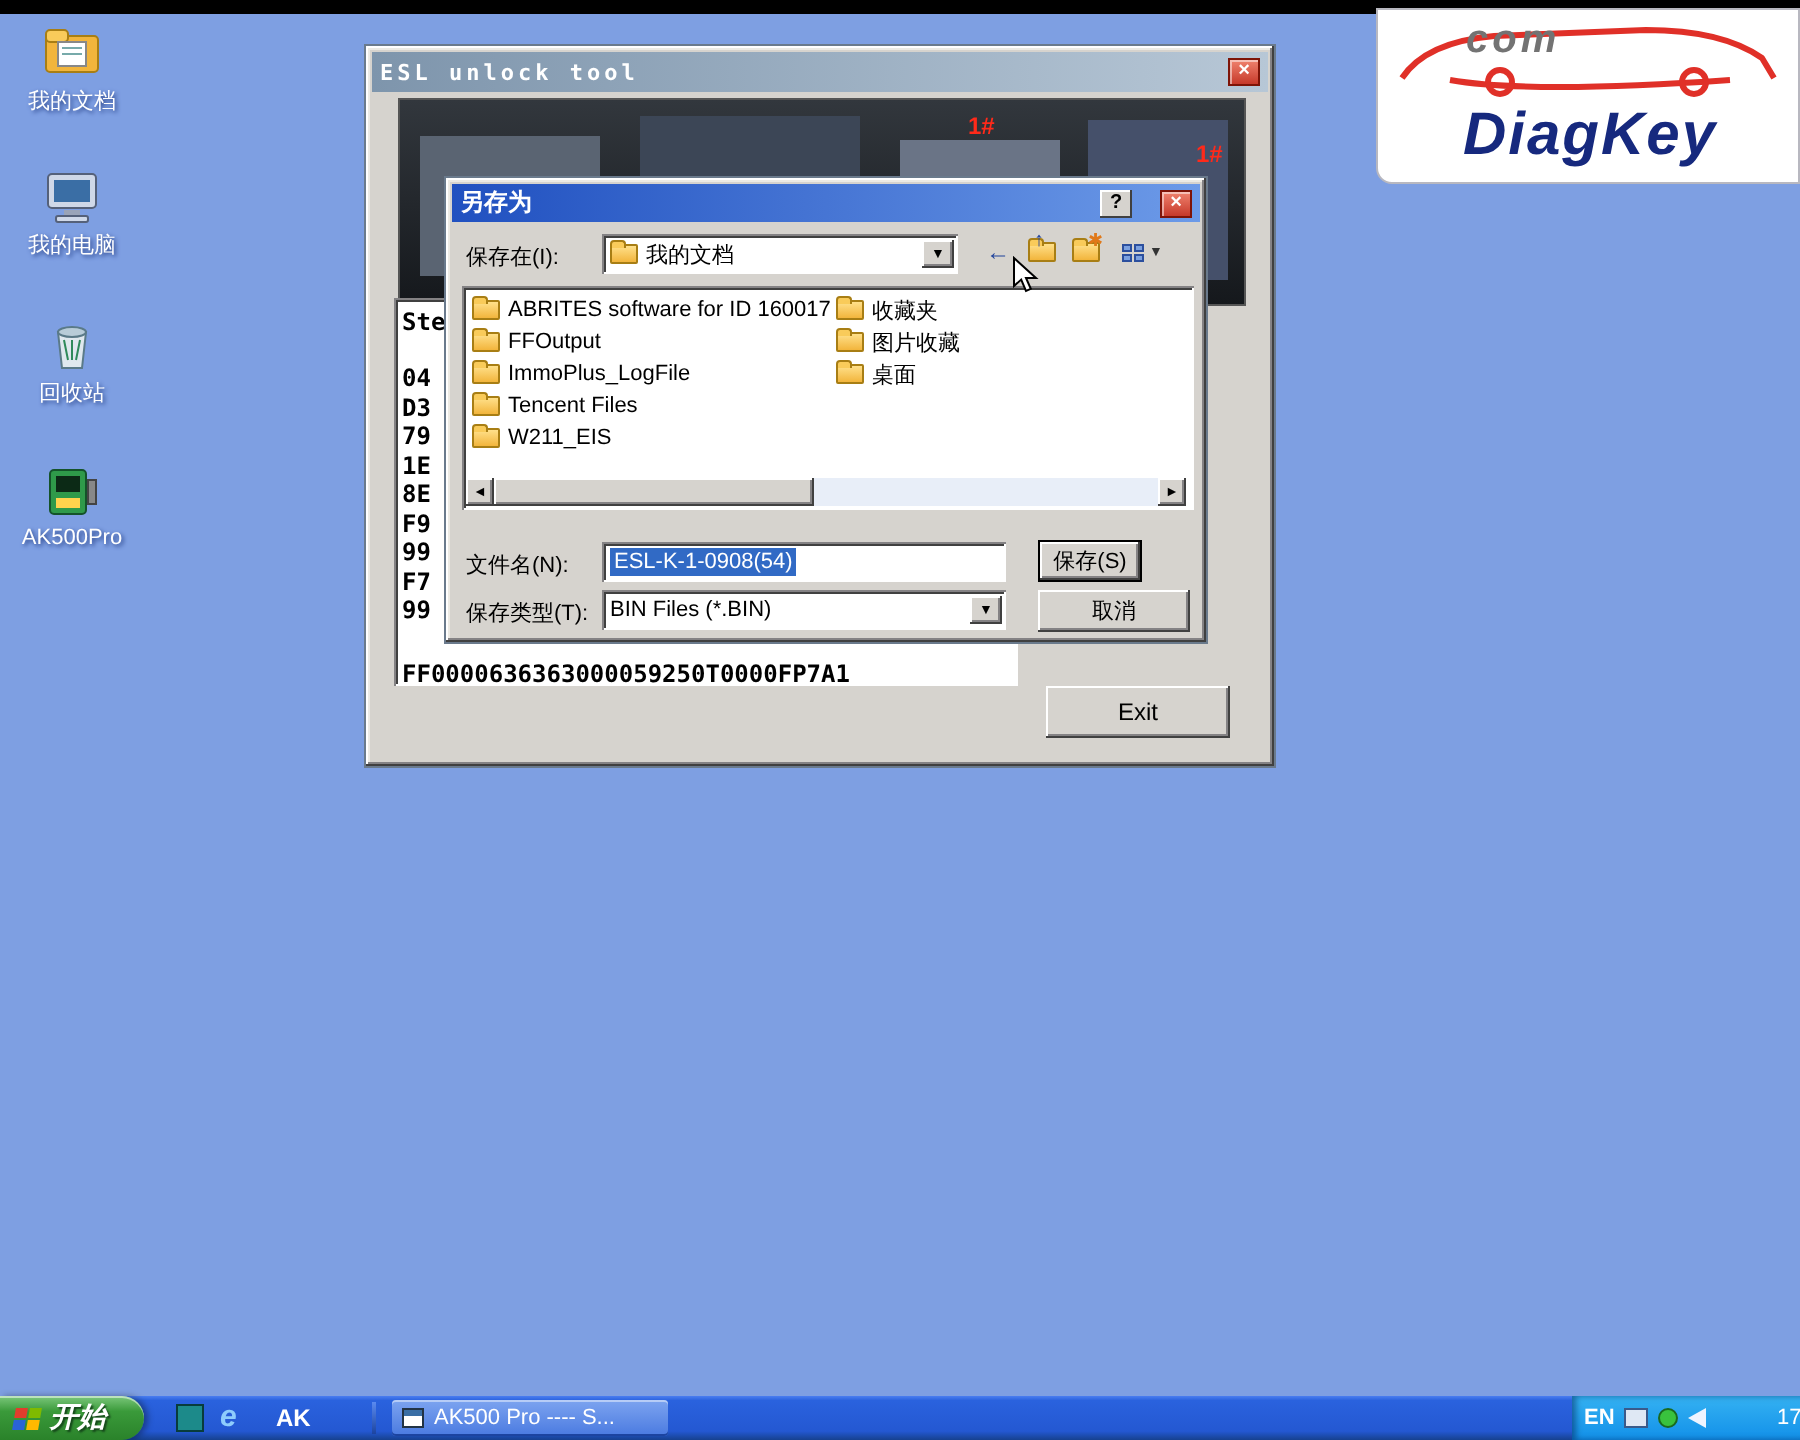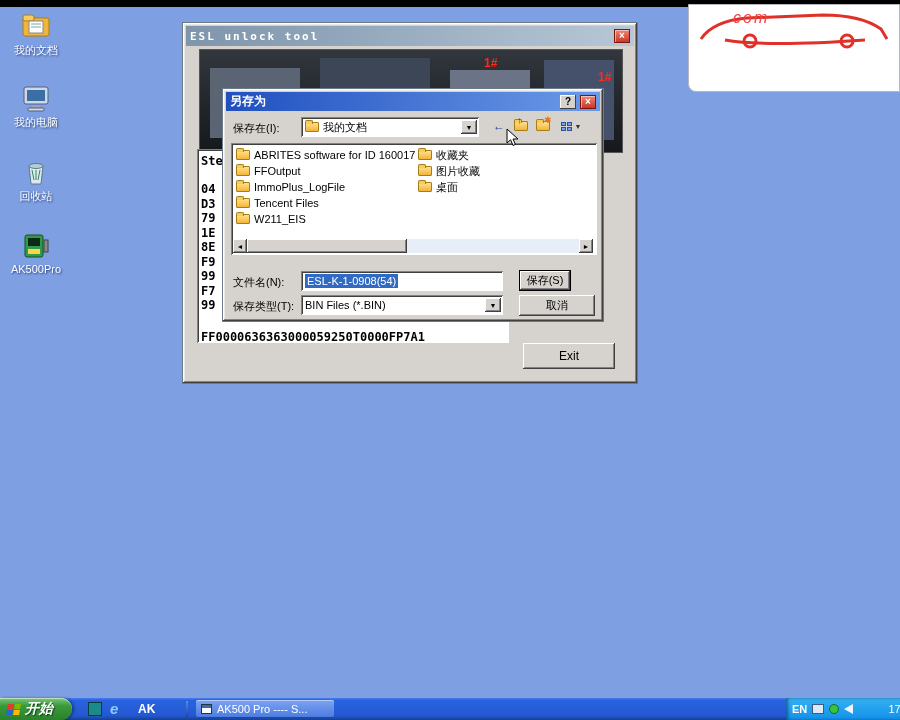--- a/index.html
+++ b/index.html
@@ -10,21 +10,21 @@
 
   
   .frame{background:#d6d3ce;box-shadow:inset -1px -1px 0 #404040,inset 1px 1px 0 #fff,
          inset -2px -2px 0 #848284,inset 2px 2px 0 #eceae4;border:1px solid #6a7a8c}
   .btn{background:#d6d3ce;box-shadow:inset -1px -1px 0 #404040,inset 1px 1px 0 #fff,
        inset -2px -2px 0 #848284;display:flex;align-items:center;justify-content:center;
        font-size:12px;cursor:default}
   .sunk{background:#fff;box-shadow:inset 1px 1px 0 #848284,inset -1px -1px 0 #fff,
         inset 2px 2px 0 #404040}
 
-  .titlebar{display:flex;align-items:center;color:#fff;font-weight:bold;padding:0 4px;gap:4px}
+  .titlebar{display:flex;align-items:center;color:#fff;font-weight:bold;padding:0 4px;gap:14px}
   .tb-btn{width:16px;height:14px;font-size:10px;line-height:12px;display:flex;align-items:center;justify-content:center}
   .tb-close{background:linear-gradient(#f0836f,#c6392a);color:#fff;border:1px solid #7e1407;
             box-shadow:inset 1px 1px 0 rgba(255,255,255,.5);font-weight:bold}
   .tb-help{background:#d6d3ce;box-shadow:inset -1px -1px 0 #404040,inset 1px 1px 0 #fff;color:#000}
 
   
   .fold{width:14px;height:10px;position:relative;background:linear-gradient(#ffe08a,#f2b53c);
         border:1px solid #a87e14;border-radius:1px;flex:0 0 auto}
   .fold::before{content:"";position:absolute;left:-1px;top:-3px;width:6px;height:3px;
         background:#f9cb5a;border:1px solid #a87e14;border-bottom:none;border-radius:2px 2px 0 0}
@@ -107,21 +107,22 @@
   <span>AK500Pro</span>
 </div>
 
 <div class="abs" style="left:688px;top:4px;width:212px;height:88px;background:#fff;border:1px solid #b8b8c0;border-radius:0 0 0 8px;z-index:5">
   <svg class="abs" width="200" height="44" viewBox="0 0 200 44" style="left:6px;top:2px">
     <path d="M6 32 Q18 14 52 11 L128 8 Q166 8 186 22 L192 32" fill="none" stroke="#e03028" stroke-width="3"></path>
     <path d="M30 33 Q70 40 170 33" fill="none" stroke="#e03028" stroke-width="3"></path>
     <circle cx="55" cy="34" r="6" fill="none" stroke="#e03028" stroke-width="3"></circle>
     <circle cx="152" cy="34" r="6" fill="none" stroke="#e03028" stroke-width="3"></circle>
   </svg>
-  <div class="abs" style="left:44px;top:4px;font-size:16px;font-weight:normal;font-style:italic;color:#ef4444;letter-spacing:2px">com</div>
+  <div class="abs" style="left:44px;top:4px;font-size:20px;font-weight:bold;font-style:italic;color:#737373;letter-spacing:2px">com</div>
+  <div class="abs" style="left:0;top:46px;width:212px;text-align:center;font-size:30px;font-weight:bold;font-style:italic;color:#16297e;letter-spacing:1px">DiagKey</div>
 </div>
 
 <div class="abs frame" style="left:182px;top:22px;width:456px;height:362px;z-index:10">
   <div class="titlebar" style="height:20px;margin:3px 3px 0 3px;background:linear-gradient(90deg,#7e95ac,#b7c7d6)">
     <span style="font-family:'DejaVu Sans Mono',monospace;font-size:11px;letter-spacing:2px">ESL unlock tool</span>
     <span class="tb-btn tb-close" style="margin-left:auto">×</span>
   </div>
 
   <div class="abs" style="left:16px;top:26px;width:424px;height:104px;background:linear-gradient(#32373d,#15181c);border:1px solid #555;overflow:hidden">
     <div class="abs" style="left:10px;top:18px;width:90px;height:70px;background:#5a6472"></div>

